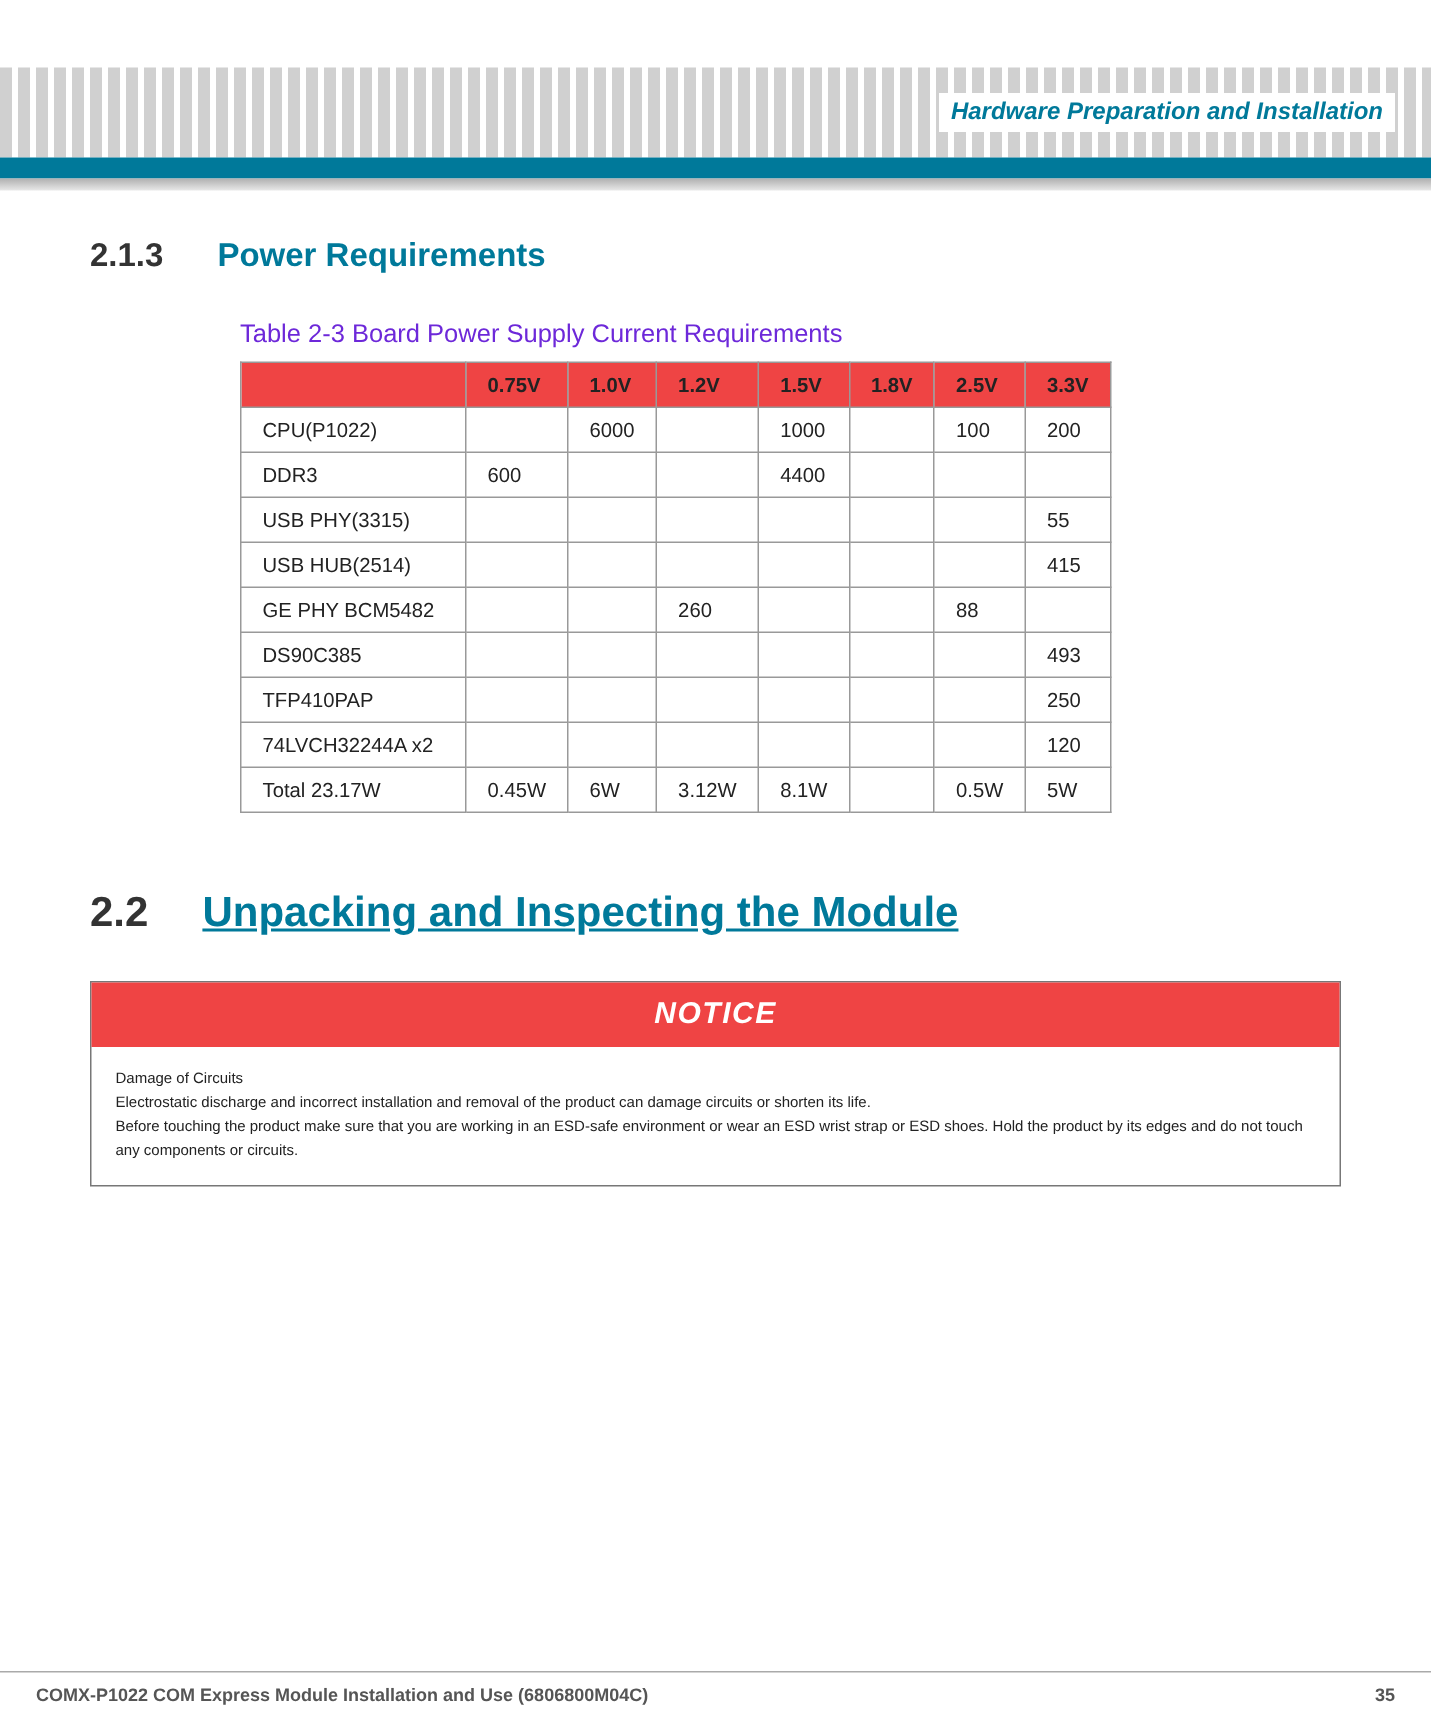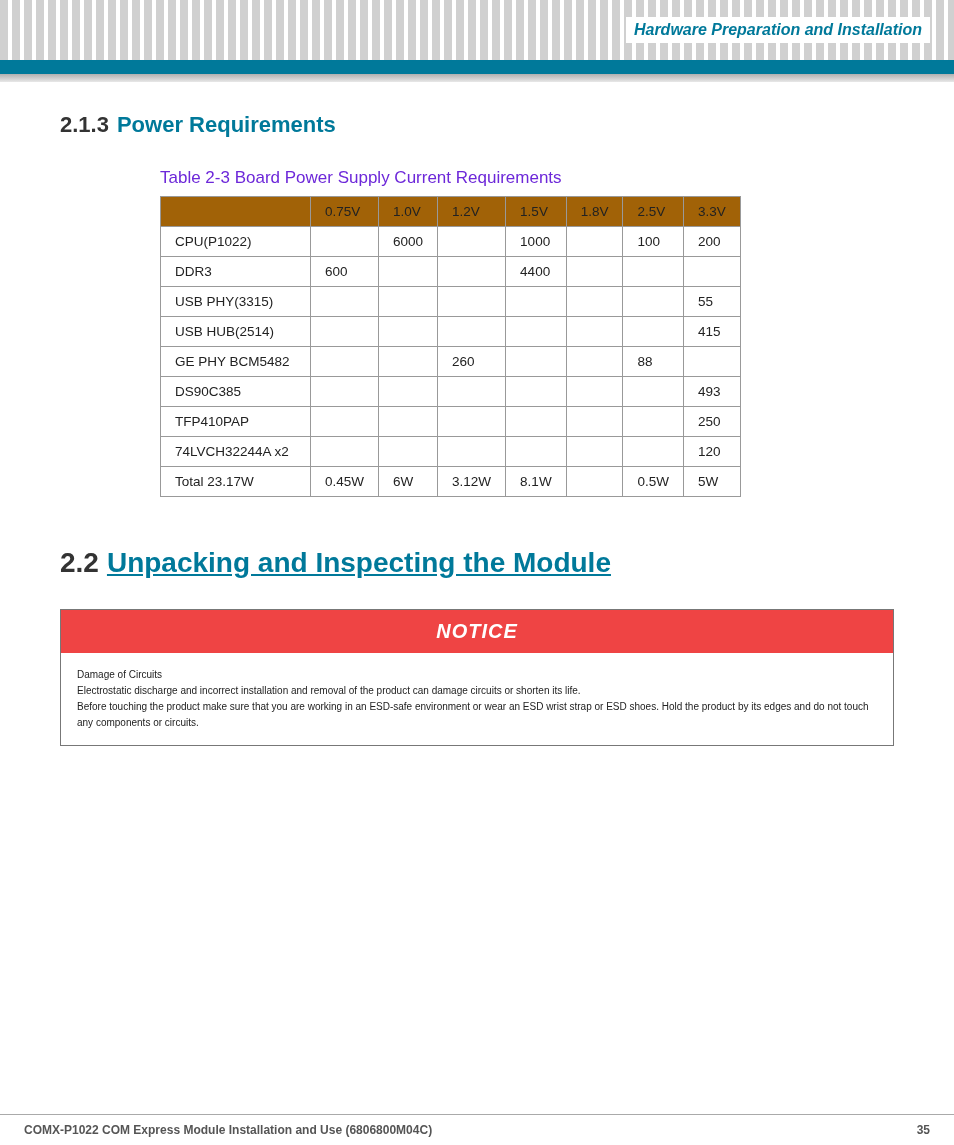--- a/index.html
+++ b/index.html
@@ -19,20 +19,21 @@
       height: 60px;
       background: repeating-linear-gradient(
         90deg,
         #d0d0d0 0px, #d0d0d0 8px,
         #fff 8px, #fff 12px
       );
       display: flex;
       align-items: center;
       justify-content: flex-end;
       padding-right: 24px;
+      margin-top: 45px;
     }
     .header-title {
       font-size: 16px;
       font-weight: bold;
       color: #00799a;
       font-style: italic;
       background: #fff;
       padding: 4px 8px;
     }
 
@@ -50,21 +51,21 @@
 
     
     .content {
       padding: 30px 60px 30px 60px;
     }
 
     
     .section-heading {
       display: flex;
       align-items: baseline;
-      gap: 8px;
+      gap: 36px;
       margin-bottom: 30px;
     }
     .section-number {
       font-size: 22px;
       font-weight: bold;
       color: #333;
     }
     .section-title {
       font-size: 22px;
       font-weight: bold;
@@ -88,22 +89,22 @@
       border-collapse: collapse;
       font-size: 13.5px;
     }
     .power-table th, .power-table td {
       border: 1px solid #999;
       padding: 7px 14px;
       text-align: left;
       min-width: 55px;
     }
     .power-table th {
-      font-weight: normal;
-      background: #a16207;
+      font-weight: bold;
+      background: #ef4444;
     }
     .power-table td:first-child {
       min-width: 150px;
     }
     .power-table th:first-child {
       min-width: 150px;
     }
 
     
     .section-22 {

